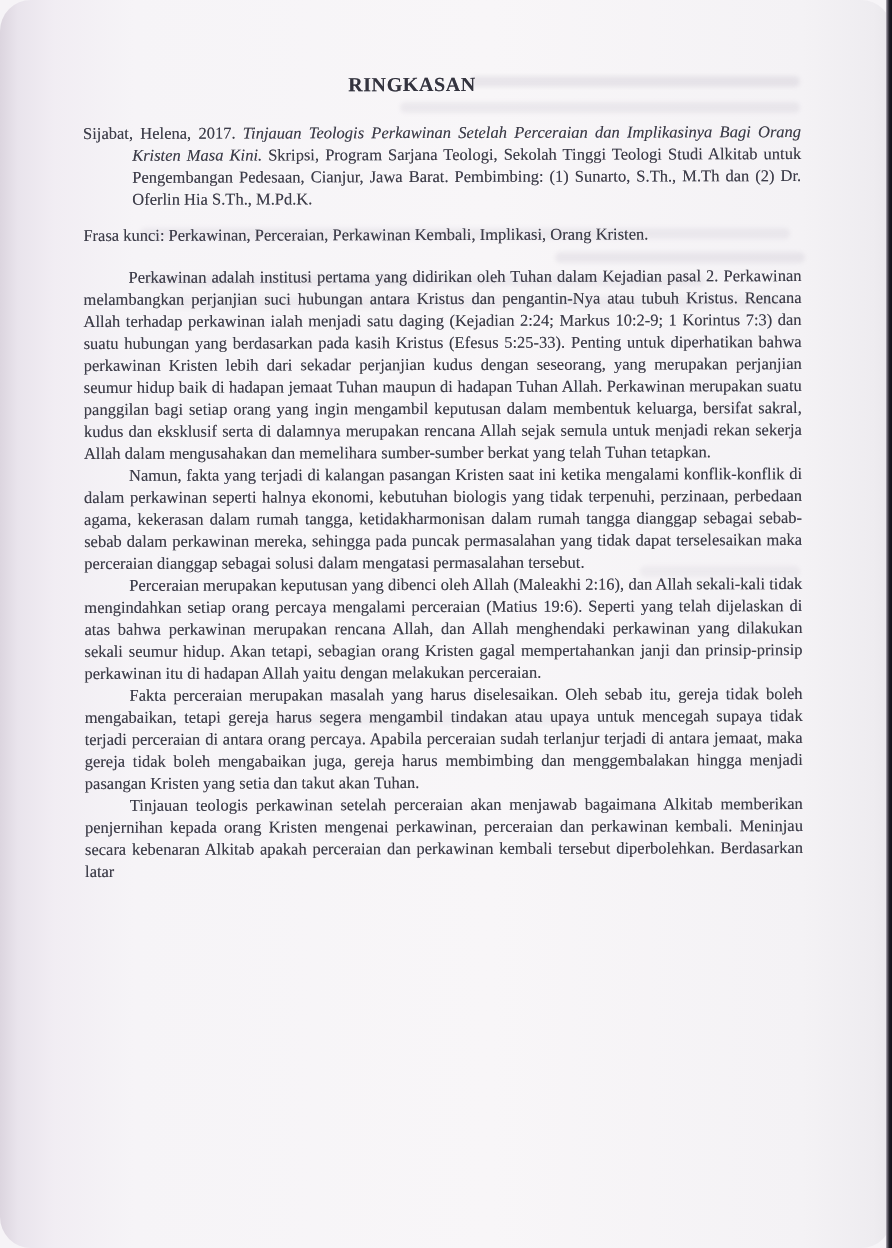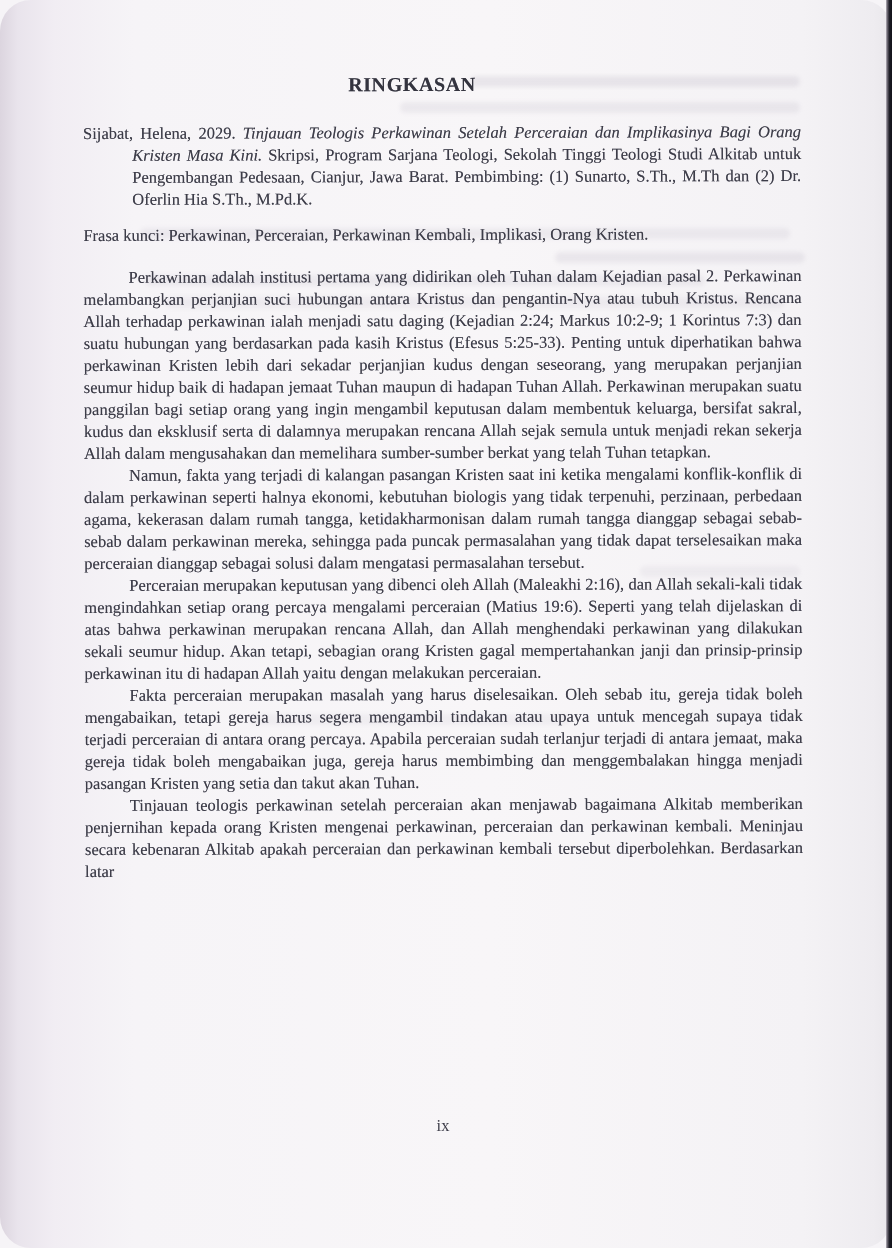--- a/index.html
+++ b/index.html
@@ -92,29 +92,28 @@
   <div class="ghost" style="left:555px; top:252px; width:250px; opacity:0.12;"></div>
   <div class="ghost" style="left:145px; top:275px; width:560px; opacity:0.10;"></div>
   <div class="ghost" style="left:165px; top:297px; width:620px; opacity:0.09;"></div>
   <div class="ghost" style="left:640px; top:566px; width:160px; opacity:0.08;"></div>
   <div class="ghost" style="left:250px; top:714px; width:320px; opacity:0.07;"></div>
 
   <div class="content">
 
     <h1 class="title">RINGKASAN</h1>
 
-    <p class="citation hanging"><span>Sijabat, Helena, 2029. </span><em>Tinjauan Teologis Perkawinan Setelah Perceraian dan Implikasinya Bagi Orang Kristen Masa Kini.</em><span> Skripsi, Program Sarjana Teologi, Sekolah Tinggi Teologi Studi Alkitab untuk Pengembangan Pedesaan, Cianjur, Jawa Barat. Pembimbing: (1) Sunarto, S.Th., M.Th dan (2) Dr. Oferlin Hia S.Th., M.Pd.K.</span></p>
+    <p class="citation hanging"><span>Sijabat, Helena, 2017. </span><em>Tinjauan Teologis Perkawinan Setelah Perceraian dan Implikasinya Bagi Orang Kristen Masa Kini.</em><span> Skripsi, Program Sarjana Teologi, Sekolah Tinggi Teologi Studi Alkitab untuk Pengembangan Pedesaan, Cianjur, Jawa Barat. Pembimbing: (1) Sunarto, S.Th., M.Th dan (2) Dr. Oferlin Hia S.Th., M.Pd.K.</span></p>
 
     <p class="keywords hanging">Frasa kunci: Perkawinan, Perceraian, Perkawinan Kembali, Implikasi, Orang Kristen.</p>
 
     <div class="body-paragraphs">
       <p class="para">Perkawinan adalah institusi pertama yang didirikan oleh Tuhan dalam Kejadian pasal 2. Perkawinan melambangkan perjanjian suci hubungan antara Kristus dan pengantin-Nya atau tubuh Kristus. Rencana Allah terhadap perkawinan ialah menjadi satu daging (Kejadian 2:24; Markus 10:2-9; 1 Korintus 7:3) dan suatu hubungan yang berdasarkan pada kasih Kristus (Efesus 5:25-33). Penting untuk diperhatikan bahwa perkawinan Kristen lebih dari sekadar perjanjian kudus dengan seseorang, yang merupakan perjanjian seumur hidup baik di hadapan jemaat Tuhan maupun di hadapan Tuhan Allah. Perkawinan merupakan suatu panggilan bagi setiap orang yang ingin mengambil keputusan dalam membentuk keluarga, bersifat sakral, kudus dan eksklusif serta di dalamnya merupakan rencana Allah sejak semula untuk menjadi rekan sekerja Allah dalam mengusahakan dan memelihara sumber-sumber berkat yang telah Tuhan tetapkan.</p>
       <p class="para">Namun, fakta yang terjadi di kalangan pasangan Kristen saat ini ketika mengalami konflik-konflik di dalam perkawinan seperti halnya ekonomi, kebutuhan biologis yang tidak terpenuhi, perzinaan, perbedaan agama, kekerasan dalam rumah tangga, ketidakharmonisan dalam rumah tangga dianggap sebagai sebab-sebab dalam perkawinan mereka, sehingga pada puncak permasalahan yang tidak dapat terselesaikan maka perceraian dianggap sebagai solusi dalam mengatasi permasalahan tersebut.</p>
       <p class="para">Perceraian merupakan keputusan yang dibenci oleh Allah (Maleakhi 2:16), dan Allah sekali-kali tidak mengindahkan setiap orang percaya mengalami perceraian (Matius 19:6). Seperti yang telah dijelaskan di atas bahwa perkawinan merupakan rencana Allah, dan Allah menghendaki perkawinan yang dilakukan sekali seumur hidup. Akan tetapi, sebagian orang Kristen gagal mempertahankan janji dan prinsip-prinsip perkawinan itu di hadapan Allah yaitu dengan melakukan perceraian.</p>
       <p class="para">Fakta perceraian merupakan masalah yang harus diselesaikan. Oleh sebab itu, gereja tidak boleh mengabaikan, tetapi gereja harus segera mengambil tindakan atau upaya untuk mencegah supaya tidak terjadi perceraian di antara orang percaya. Apabila perceraian sudah terlanjur terjadi di antara jemaat, maka gereja tidak boleh mengabaikan juga, gereja harus membimbing dan menggembalakan hingga menjadi pasangan Kristen yang setia dan takut akan Tuhan.</p>
       <p class="para">Tinjauan teologis perkawinan setelah perceraian akan menjawab bagaimana Alkitab memberikan penjernihan kepada orang Kristen mengenai perkawinan, perceraian dan perkawinan kembali. Meninjau secara kebenaran Alkitab apakah perceraian dan perkawinan kembali tersebut diperbolehkan. Berdasarkan latar</p>
     </div>
 
   </div>
 
-  <div class="page-number">ix</div>
 
 </div>
 
 </body></html>

